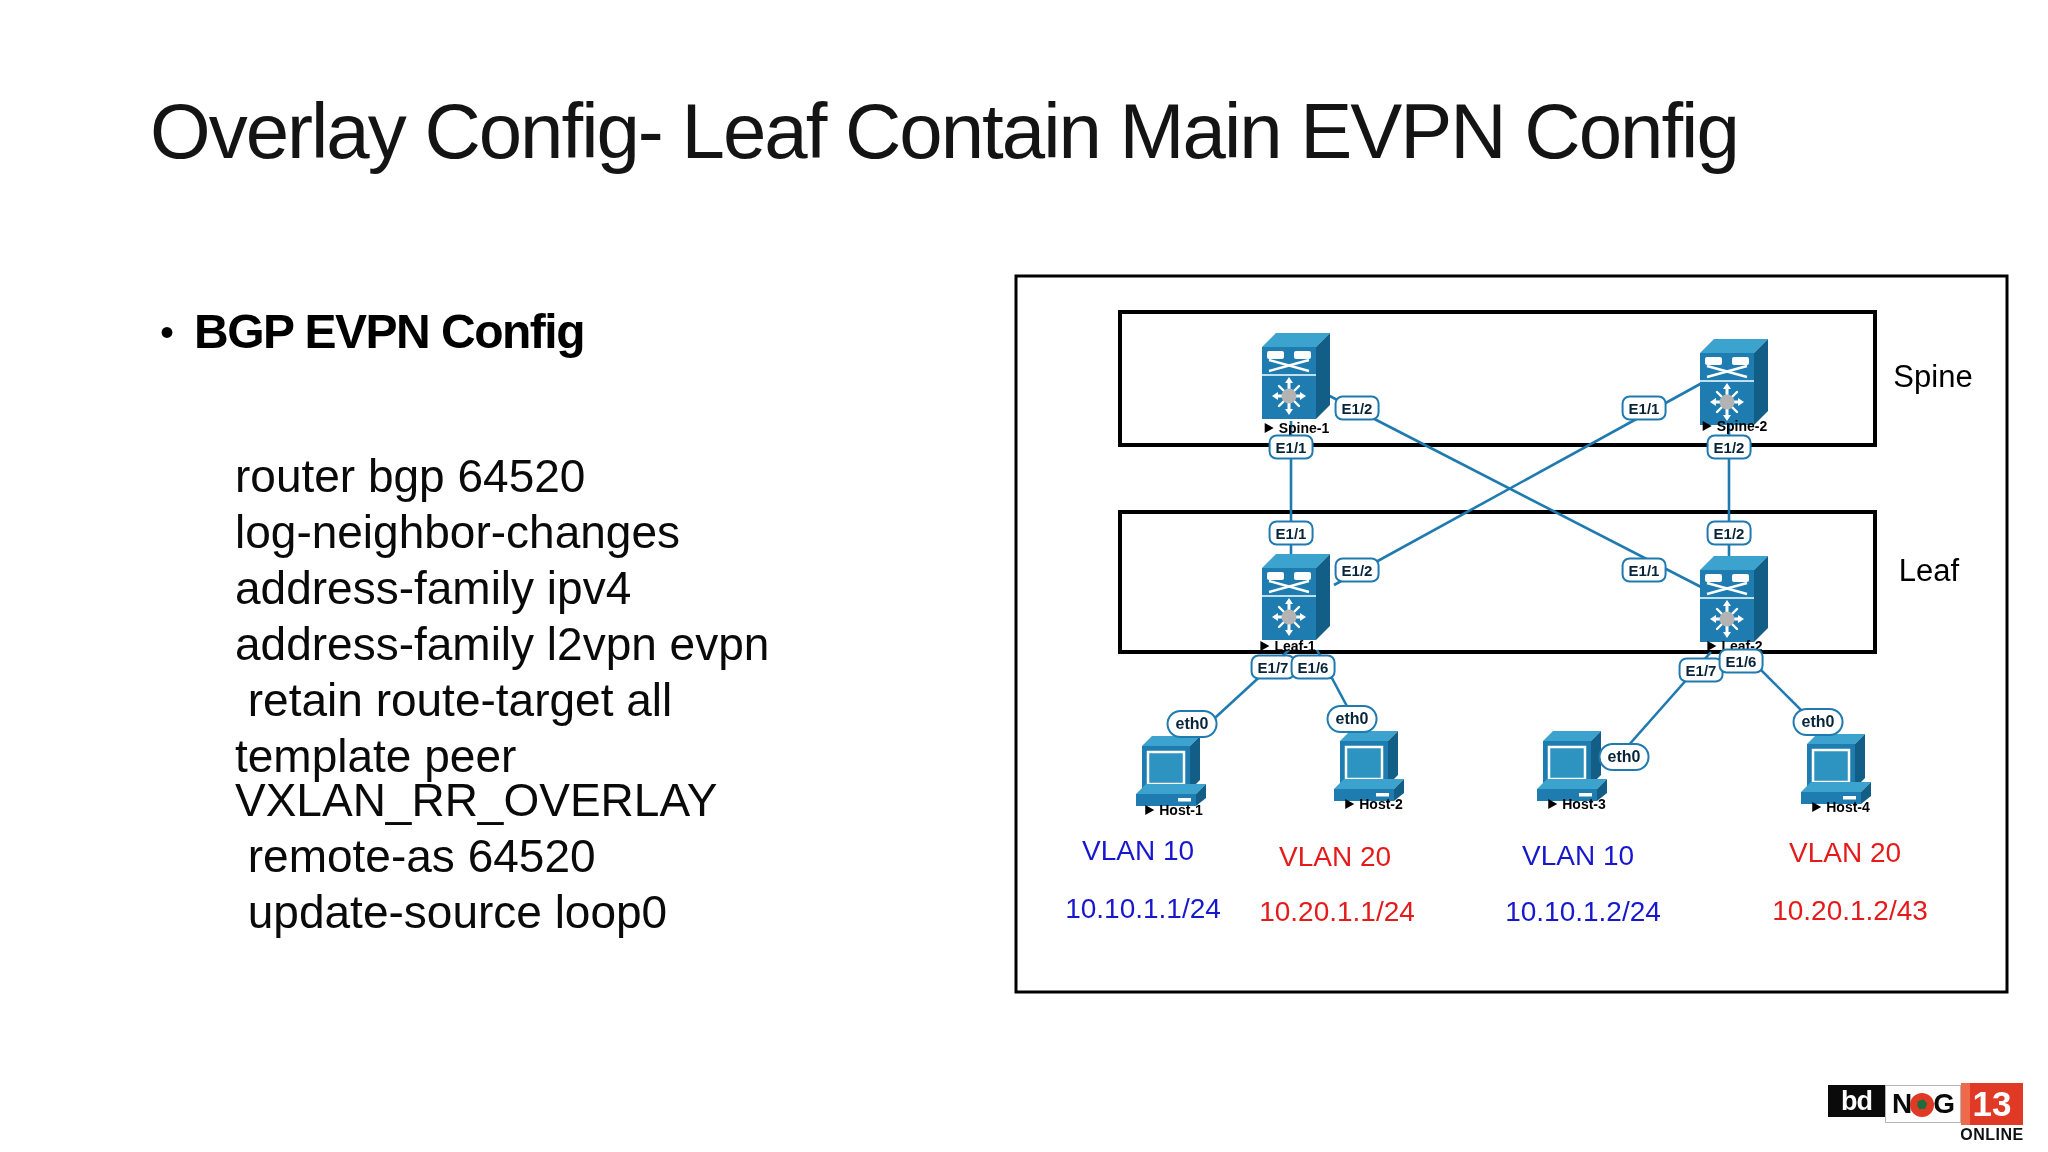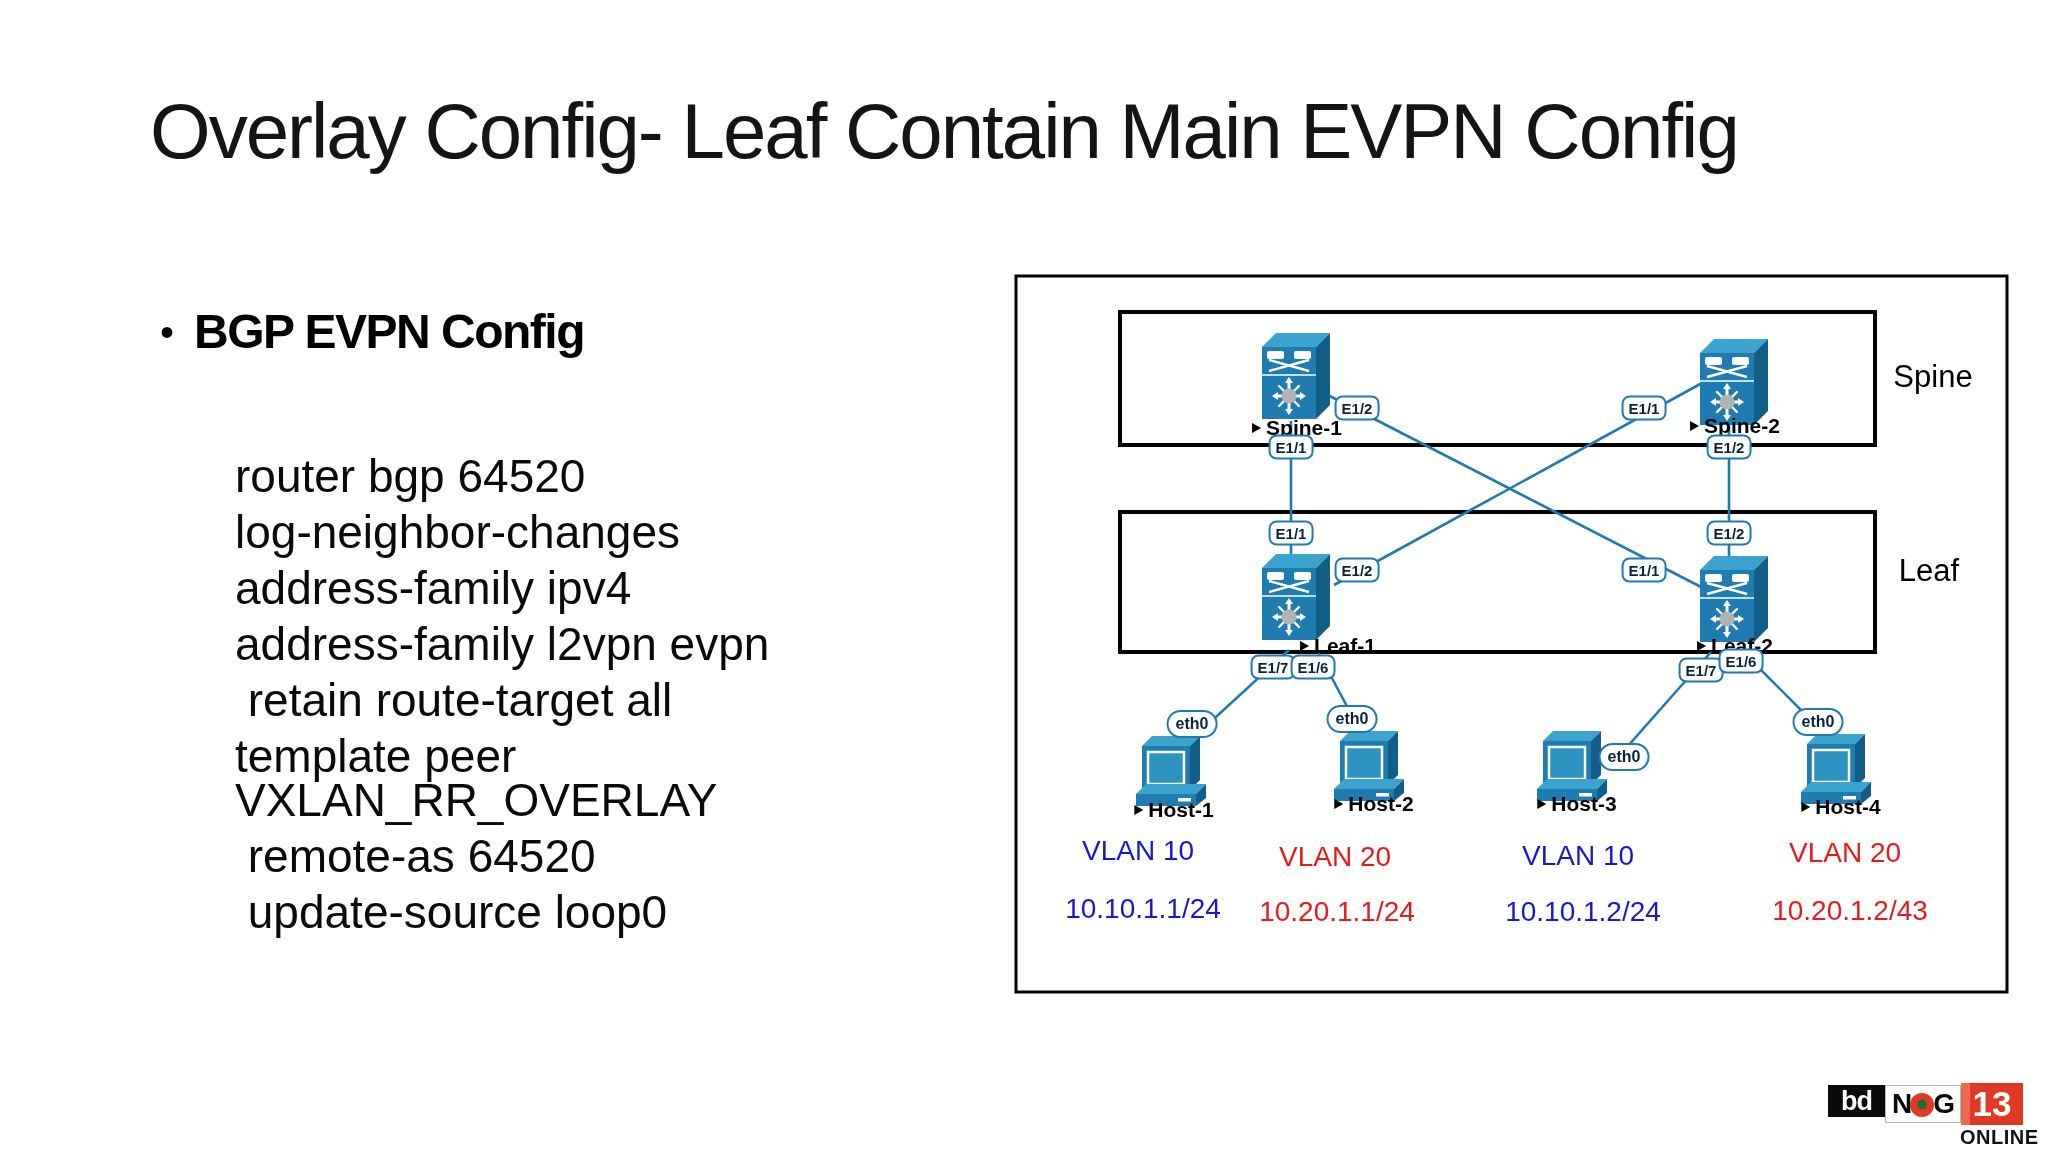--- a/index.html
+++ b/index.html
@@ -27,42 +27,42 @@
   .sw-white{stroke:#fff;fill:none;}
   .screen{fill:#2d93c0;stroke:#fff;stroke-width:2.5;}
 
   .pb,.eb{position:absolute;transform:translate(-50%,-50%);background:#fff;
         border:2px solid var(--line,#1f7ab0);color:#09253a;font-weight:700;
         white-space:nowrap;z-index:3;}
   .pb{border-radius:8px;font-size:15px;line-height:21px;padding:0 5px;}
   .eb{border-radius:14px;font-size:16px;line-height:24px;padding:0 7px;}
 
   .dev{position:absolute;transform:translate(-50%,-50%);display:flex;align-items:center;
-       gap:5px;font-size:21px;font-weight:700;white-space:nowrap;z-index:3;}
+       gap:5px;font-size:14px;font-weight:700;white-space:nowrap;z-index:3;}
   .tri{width:0;height:0;border-left:9px solid #000;border-top:5.5px solid transparent;
        border-bottom:5.5px solid transparent;display:inline-block;}
 
   .region-label{position:absolute;transform:translate(-50%,-50%);font-size:31px;color:#000;}
   .vlan,.ip{position:absolute;transform:translate(-50%,-50%);font-size:28px;white-space:nowrap;}
   .tone-blue{color:var(--vlan-blue,#1717cf);}
   .tone-red{color:var(--vlan-red,#e51a1a);}
 
   
   .logo{position:absolute;left:1828px;top:1085px;width:196px;height:58px;}
   .logo-row{display:flex;align-items:flex-start;}
   .logo-bd{width:57px;height:32px;background:#0a0a0a;color:#fff;font-weight:700;font-size:27px;
            display:flex;align-items:center;justify-content:center;letter-spacing:-1px;}
   .logo-nog{width:76px;height:38px;background:#fff;border:1px solid #b5b5b5;box-sizing:border-box;
             display:flex;align-items:center;justify-content:center;font-weight:700;font-size:28px;
             color:#0a0a0a;letter-spacing:-1px;}
   .logo-13{width:62px;height:42px;margin-top:-2px;color:#fff;font-weight:700;font-size:35px;
            display:flex;align-items:center;justify-content:center;
            background:linear-gradient(to right,#ef6a4c 0 9px,var(--logo-red,#e03a26) 9px);}
   .logo-online{position:absolute;right:0;top:41px;width:64px;text-align:center;
-               font-weight:700;font-size:20px;color:#111;letter-spacing:0.5px;}
+               font-weight:700;font-size:16px;color:#111;letter-spacing:0.5px;}
   .nog-o{width:24px;height:24px;margin:0 -1px;display:inline-block;}
 </style>
 </head>
 <body>
 
 <div class="slide">
 
   <div class="title">Overlay Config- Leaf Contain Main EVPN Config</div>
 
   <div class="bullet-row">
@@ -139,21 +139,21 @@
   <div class="region-label" style="left:1929px;top:571px;">Leaf</div>
 
   <div class="dev" style="left:1297px;top:428px;">
       <span class="tri"></span>
       <span>Spine-1</span>
     </div>
   <div class="dev" style="left:1735px;top:426px;">
       <span class="tri"></span>
       <span>Spine-2</span>
     </div>
-  <div class="dev" style="left:1338px;top:646px;">
+  <div class="dev" style="left:1288px;top:646px;">
       <span class="tri"></span>
       <span>Leaf-1</span>
     </div>
   <div class="dev" style="left:1735px;top:646px;">
       <span class="tri"></span>
       <span>Leaf-2</span>
     </div>
   <div class="dev" style="left:1174px;top:810px;">
       <span class="tri"></span>
       <span>Host-1</span>

